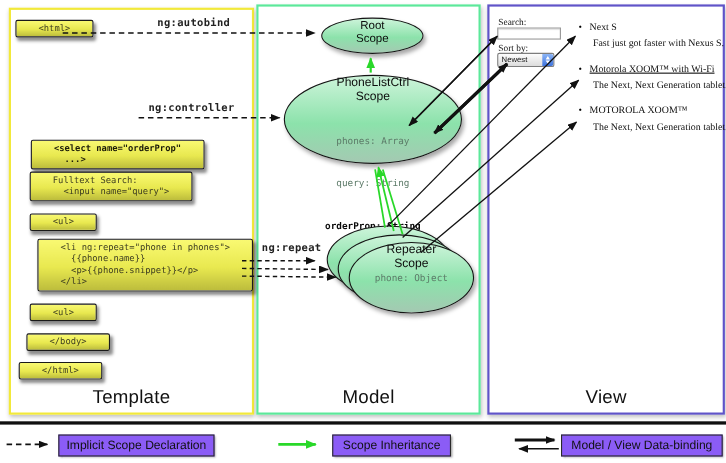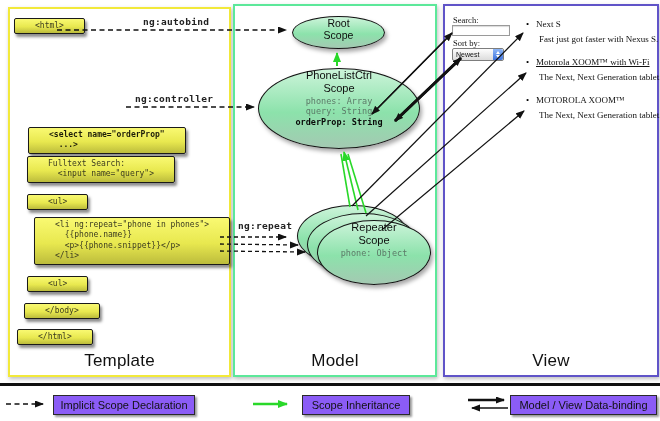--- a/index.html
+++ b/index.html
@@ -80,21 +80,21 @@
 
   <div class="directive" style="left:143px;top:16px;">ng:autobind</div>
   <div class="directive" style="left:135px;top:93px;">ng:controller</div>
   <div class="directive" style="left:238px;top:220px;">ng:repeat</div>
 
   <div class="ellipse" style="left:292px;top:16px;width:91px;height:31px;">
     <div class="scope-title" style="font-size:10.5px;">Root
 Scope</div>
   </div>
 
-  <div class="ellipse" style="left:258px;top:68px;width:160px;height:79px;">
+  <div class="ellipse" style="left:258px;top:68px;width:160px;height:79px;gap:28px;">
     <div class="scope-title">PhoneListCtrl
 Scope</div>
     <div class="scope-prop" style="margin-top:2px;">phones: Array</div>
     <div class="scope-prop">query: String</div>
     <div class="scope-prop strong">orderProp: String</div>
   </div>
 
   <div class="ellipse" style="left:297px;top:205px;width:110px;height:60px;"></div>
   <div class="ellipse" style="left:307px;top:213px;width:110px;height:61px;"></div>
   <div class="ellipse" style="left:317px;top:220px;width:112px;height:63px;">

